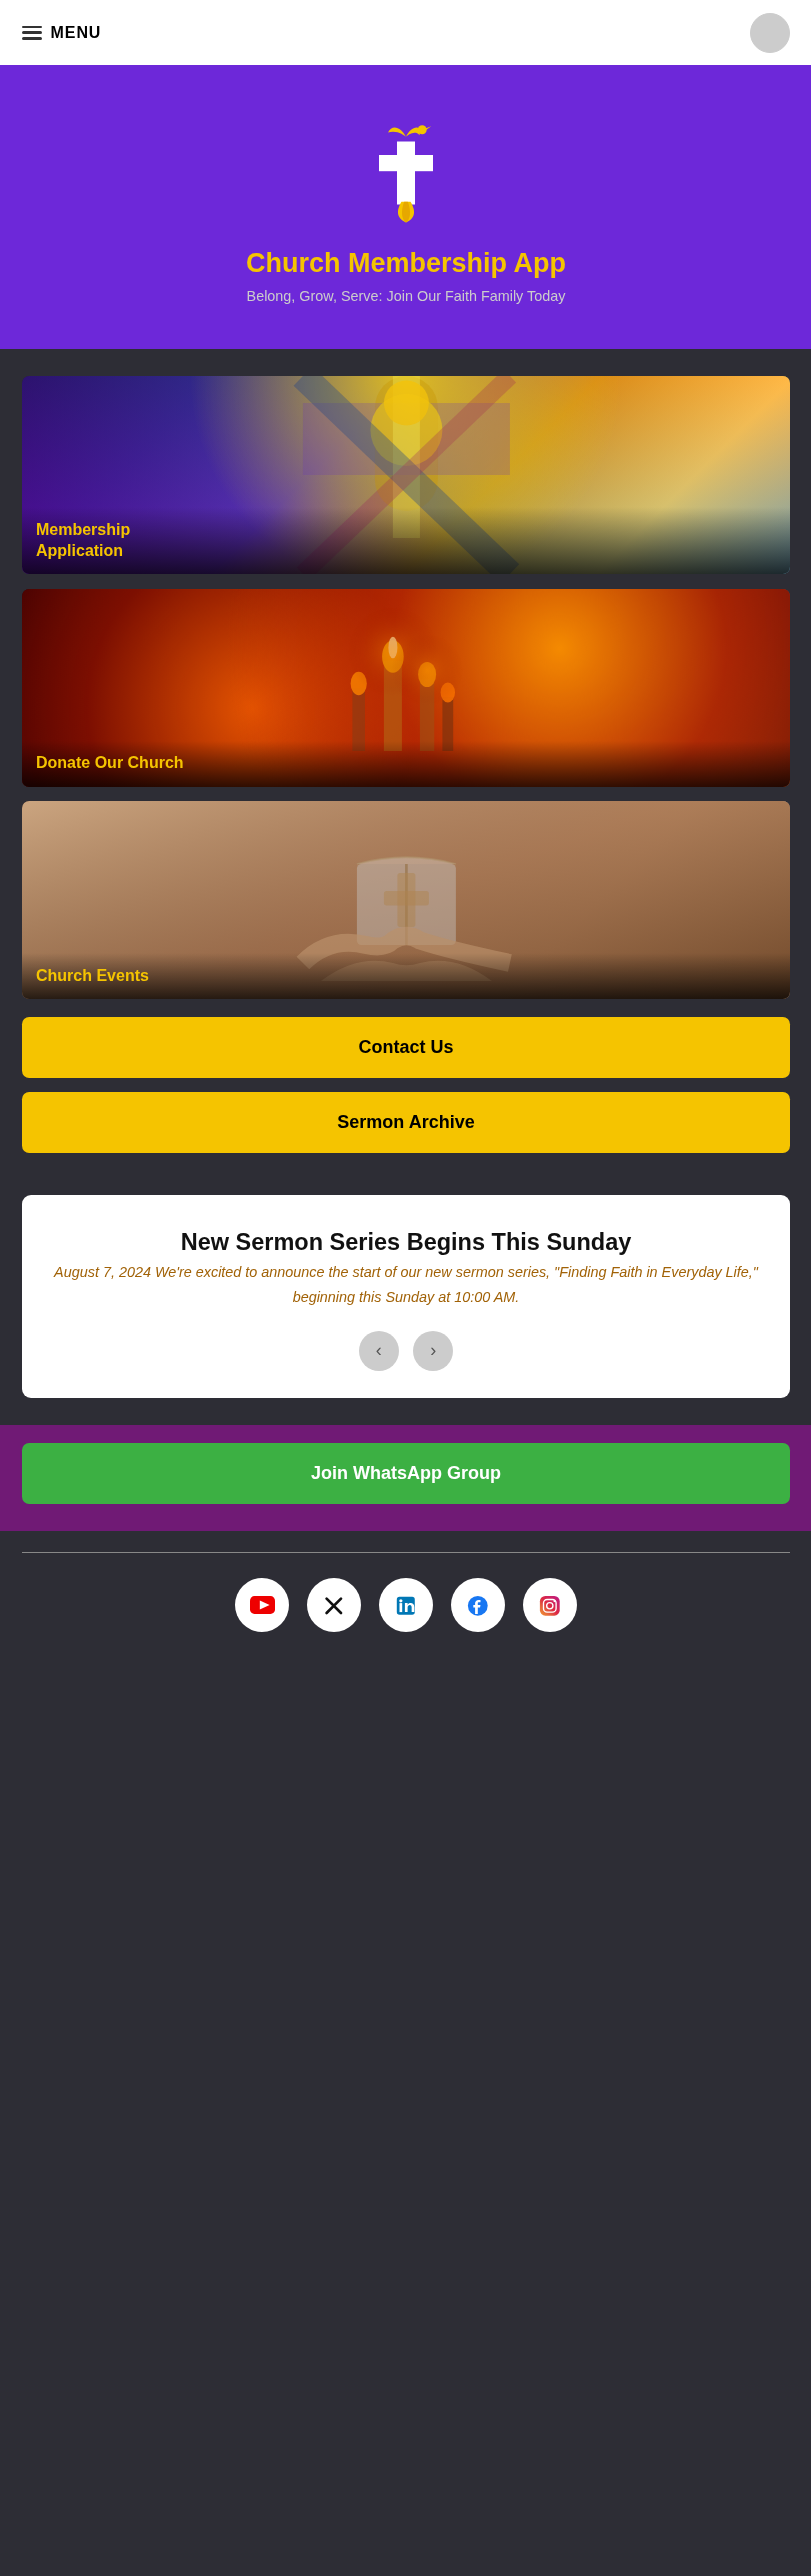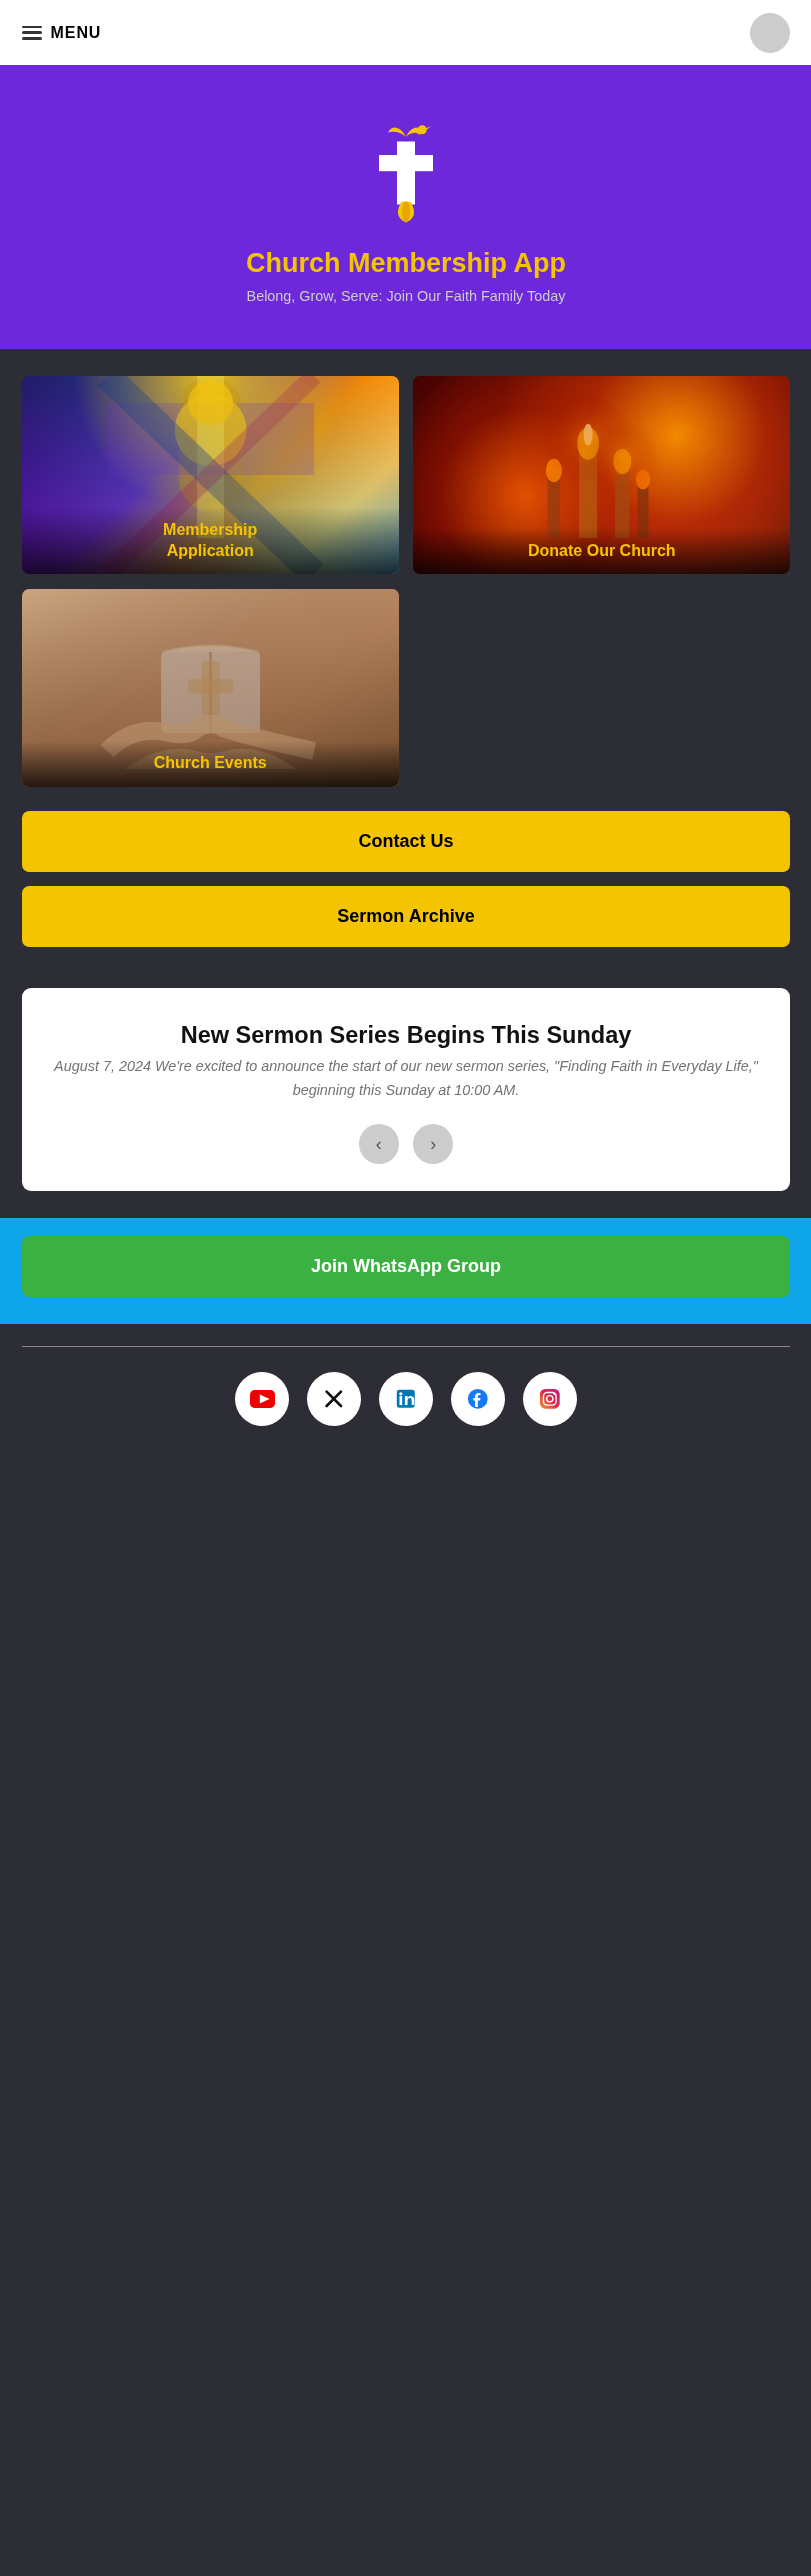--- a/index.html
+++ b/index.html
@@ -77,24 +77,23 @@
       font-size: 14.4px;
     }
 
     
     .grid-section {
       background: #2d2d35;
       padding: 27px 21.6px 18px;
     }
     .grid-2x2 {
       display: grid;
-      grid-template-columns: 1fr 1fr;
+      grid-template-columns: 1fr;
       gap: 14.4px;
-      margin-bottom: 24px;
-      text-align: center;
+      margin-bottom: 18px;
     }
     .grid-card {
       border-radius: 7.2px;
       overflow: hidden;
       position: relative;
       cursor: pointer;
       height: 198px;
     }
     
     .card-stained {
@@ -151,21 +150,21 @@
     }
     .ann-title {
       font-size: 23.5px;
       font-weight: bold;
       color: #111;
       margin-bottom: 3px;
       line-height: 1.3;
     }
     .ann-body {
       font-size: 14.4px;
-      color: #737373;
+      color: #a16207;
       font-style: italic;
       line-height: 1.7;
       margin-bottom: 21.6px;
     }
     .nav-arrows {
       display: flex;
       justify-content: center;
       gap: 14.4px;
     }
     .arrow-btn {
@@ -177,21 +176,21 @@
       cursor: pointer;
       font-size: 18px;
       color: #555;
       display: flex;
       align-items: center;
       justify-content: center;
     }
 
     
     .whatsapp-section {
-      background: #0ea5e9;
+      background: #701a75;
       padding: 18px 21.6px 27px;
     }
     .btn-green {
       display: block;
       width: 100%;
       padding: 20px 14.4px;
       background: #3cb043;
       color: #fff;
       border: none;
       border-radius: 7.2px;

